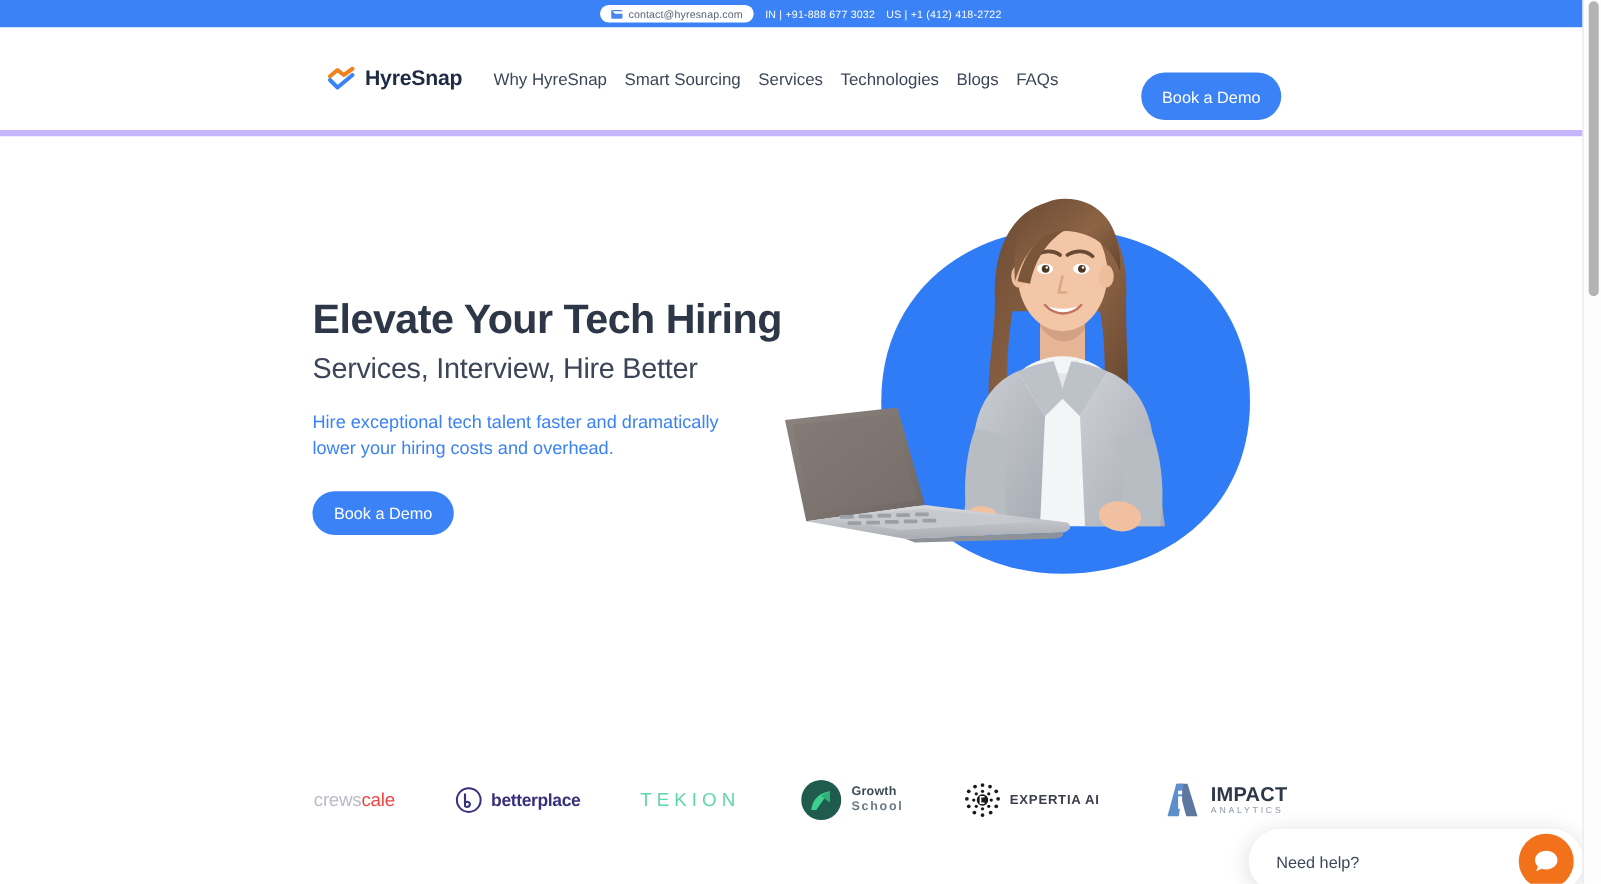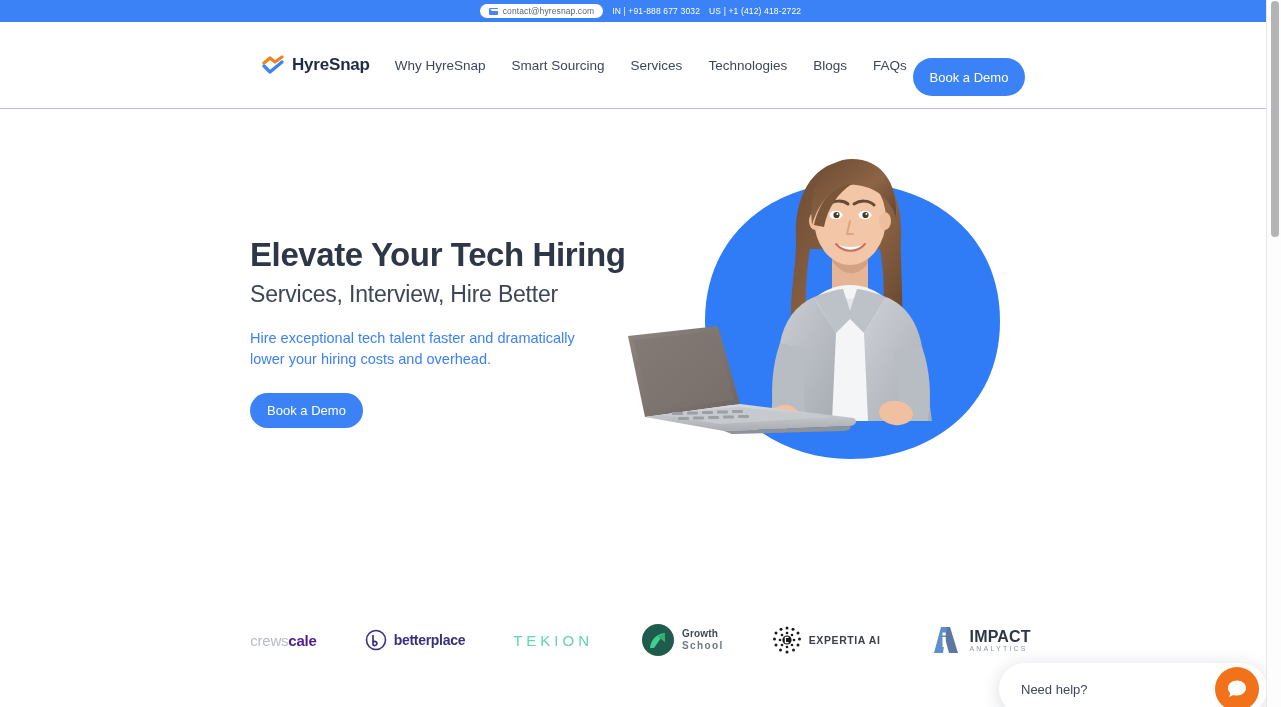--- a/index.html
+++ b/index.html
@@ -65,21 +65,21 @@
     letter-spacing: .15px;
     white-space: nowrap;
     display: flex;
     gap: 9px;
   }
 
   
   .header {
     height: 87px;
     background: #ffffff;
-    border-bottom: 1px solid #c4b5fd;
+    border-bottom: 5px solid #c4b5fd;
     display: flex;
     align-items: center;
     padding: 0 250px 0 262px;
     position: relative;
   }
   .brand {
     display: flex;
     align-items: center;
     gap: 7px;
     margin-right: 25px;
@@ -88,21 +88,21 @@
   .brand-name {
     font-size: 17px;
     font-weight: bold;
     color: #1f2a44;
     letter-spacing: -.2px;
     white-space: nowrap;
   }
   .nav {
     display: flex;
     align-items: center;
-    gap: 26px;
+    gap: 14px;
   }
   .nav a {
     font-size: 13.5px;
     color: #3d4659;
     text-decoration: none;
     white-space: nowrap;
   }
 
   .demo-btn-nav {
     position: absolute;
@@ -204,21 +204,21 @@
   .logo-item {
     display: flex;
     align-items: center;
     gap: 7px;
     height: 44px;
   }
   .logo-item svg { display: block; flex: none; }
   .logo-text { white-space: nowrap; line-height: 1; }
 
   .lg-crewscale { font-size: 15px; color: #b9bcc4; letter-spacing: -.2px; }
-  .lg-crewscale b { color: #4c1d95; font-weight: bold; }
+  .lg-crewscale b { color: #ef4444; font-weight: normal; }
   .lg-betterplace { font-size: 14px; font-weight: bold; color: #37317d; letter-spacing: -.3px; }
   .lg-tekion { font-size: 15px; color: #5fd6a8; letter-spacing: 4px; font-weight: normal; }
   .lg-growth {
     font-size: 10px; font-weight: bold; color: #3c4a55;
     letter-spacing: .2px; line-height: 1.25;
   }
   .lg-growth .s2 { color: #6b7a85; letter-spacing: 1.4px; font-weight: bold; }
   .lg-expertia { font-size: 10.5px; font-weight: bold; color: #3a3f4a; letter-spacing: .6px; }
   .lg-impact .i1 { font-size: 16px; font-weight: bold; color: #2d3748; letter-spacing: .2px; }
   .lg-impact .i2 { font-size: 7px; color: #8e96a3; letter-spacing: 2.2px; }

